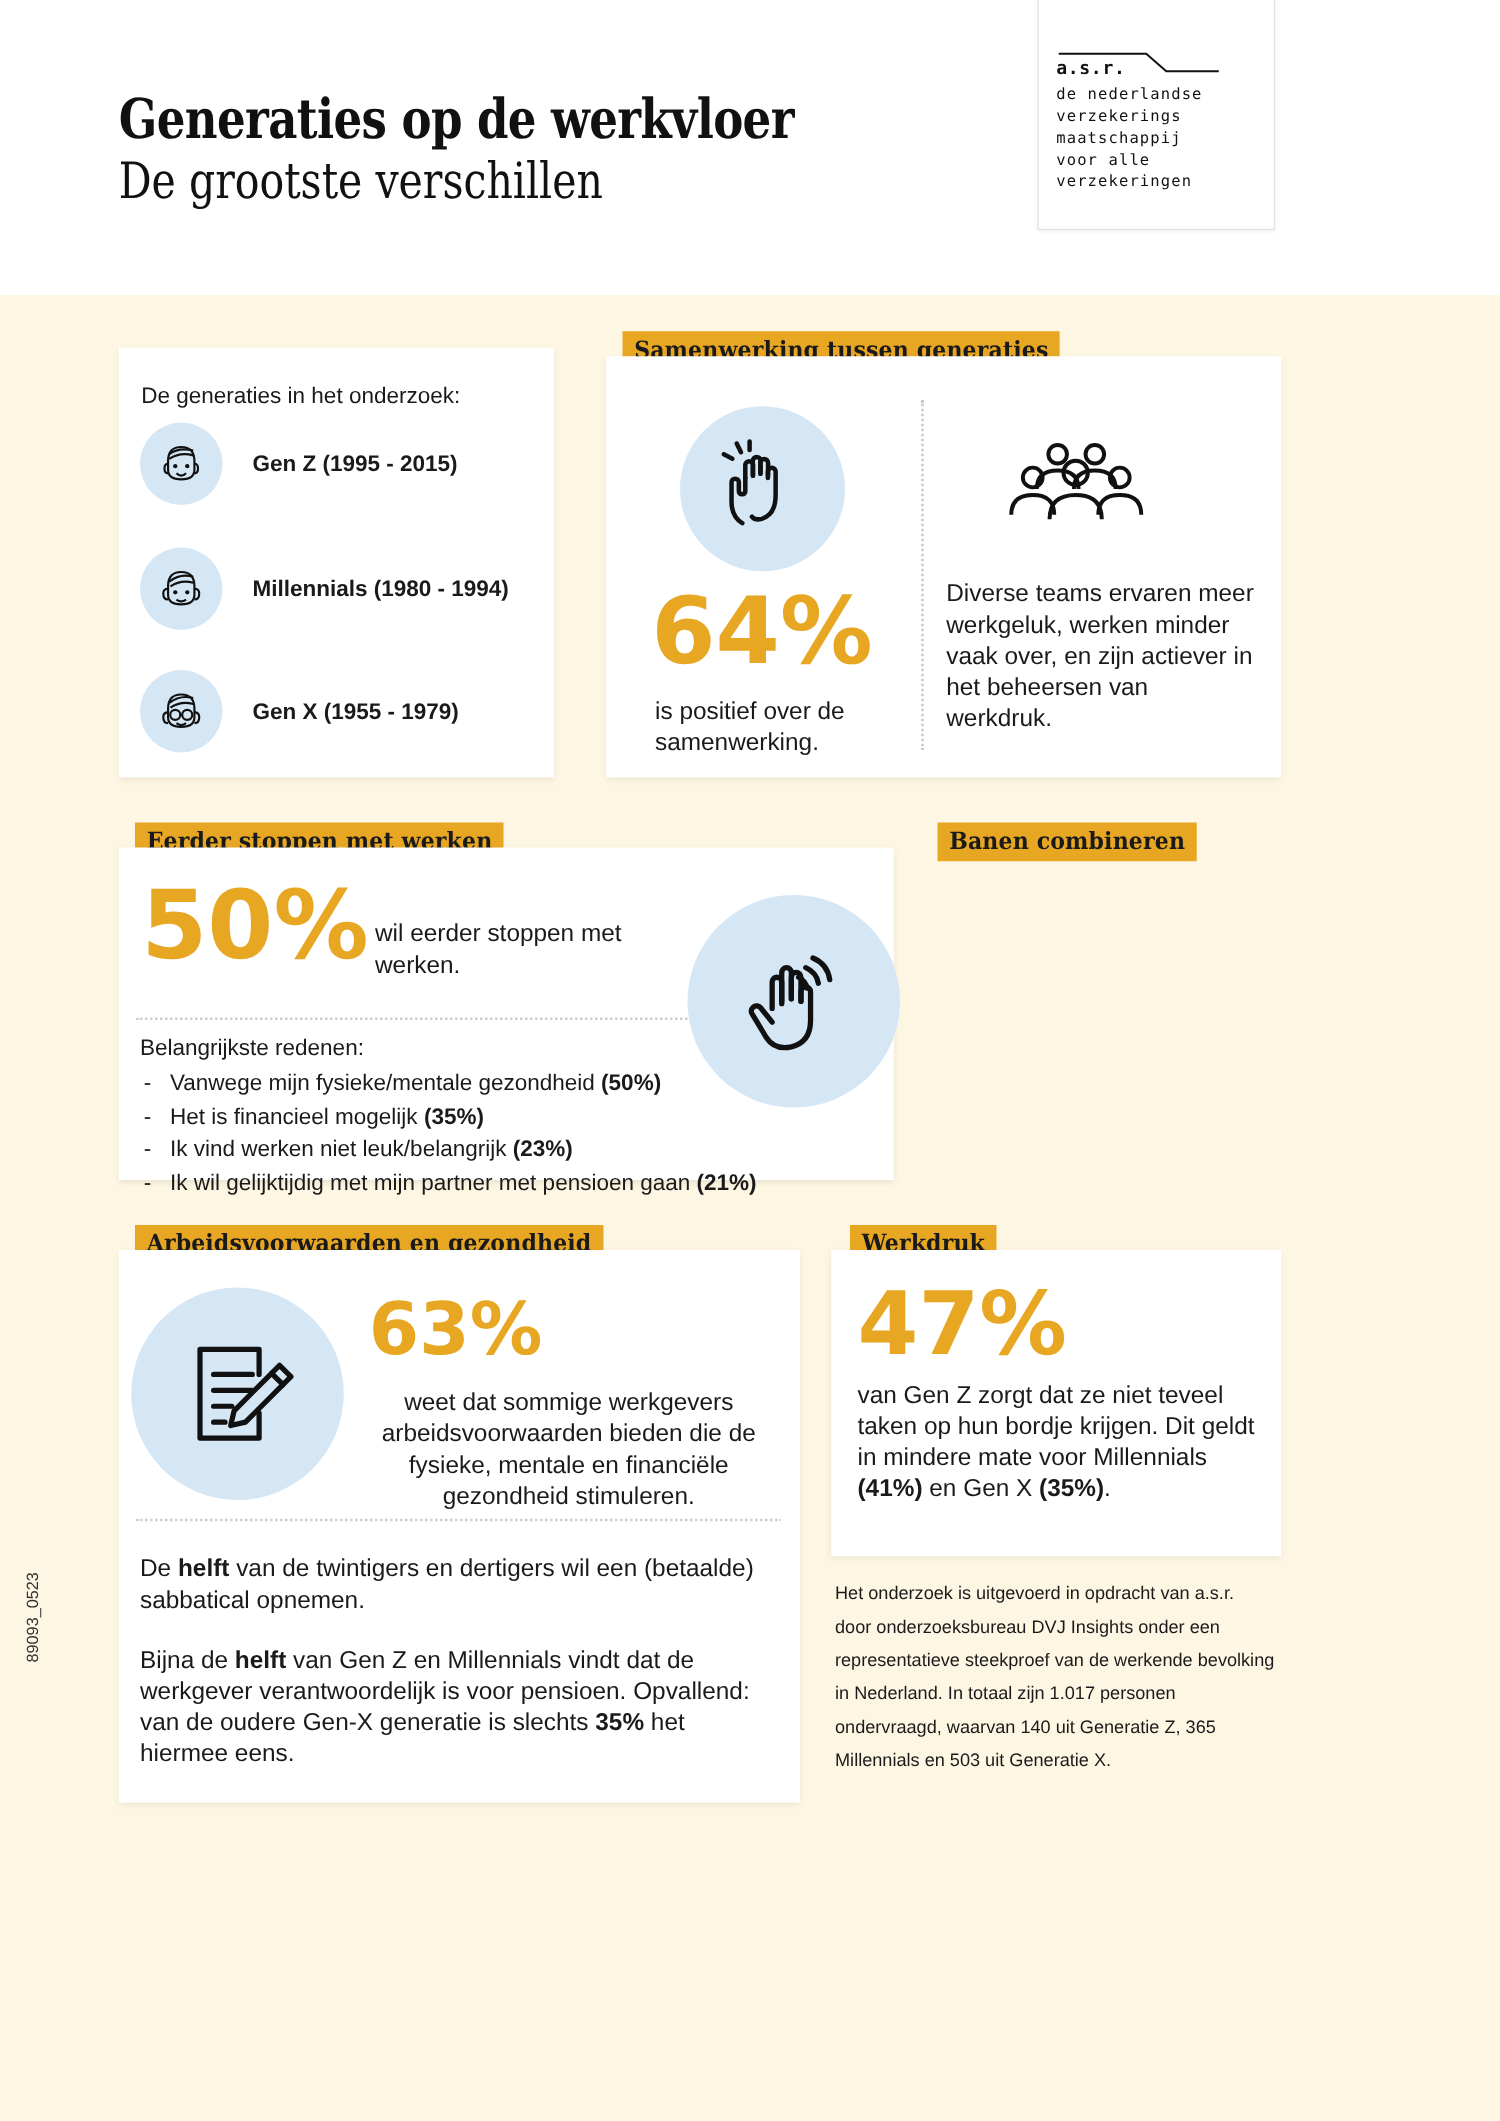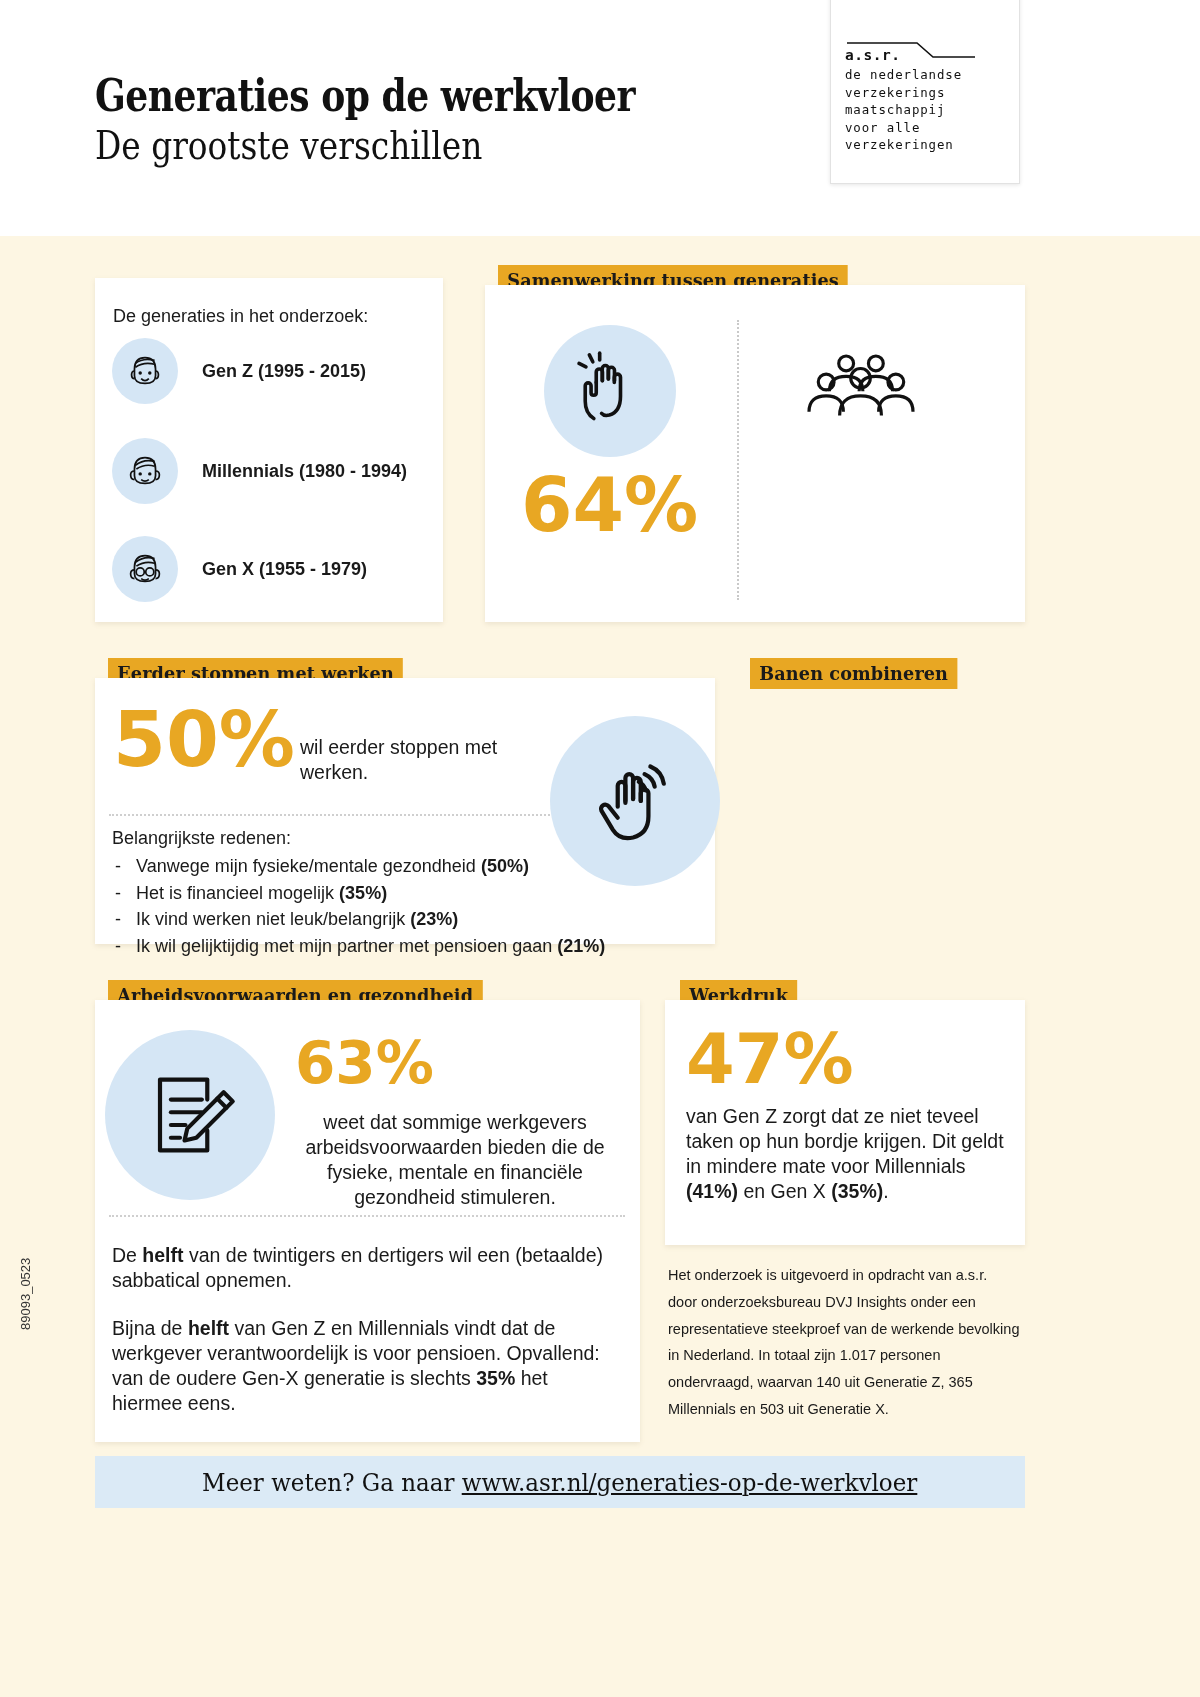--- a/index.html
+++ b/index.html
@@ -264,39 +264,41 @@
             <path d="M38 14 l0 -8"></path>
           <path d="M34 40 v-12 a3.6 3.6 0 0 1 7.2 0 v10"></path>
           <path d="M41 38 v-14 a3.6 3.6 0 0 1 7.2 0 v12"></path>
           <path d="M48 36 v-10 a3.6 3.6 0 0 1 7.2 0 v12"></path>
           <path d="M55 40 v-6 a3.6 3.6 0 0 1 7.2 0 v22 q0 18 -13 22 q-6 1.6 -9 -2"></path>
           <path d="M34 40 v12 q0 3 -3 3 q-3 0 -3 -3 v-8 a3.4 3.4 0 0 0 -6.8 0 v18 q0 14 10 20"></path>
         </g>
       </svg>
     </div>
     <div class="big-pct" id="samen-pct">64%</div>
+    <div id="samen-sub">is positief over de samenwerking.</div>
 
     <div class="vdots" id="samen-div"></div>
 
     <div id="samen-people">
       <svg width="112" height="78" viewBox="0 0 120 84">
         <g fill="none" stroke="#111" stroke-width="3.4" stroke-linejoin="round">
           <path d="M36 22 a8 8 0 1 1 16 0 a8 8 0 0 1 -16 0"></path>
           <path d="M26 52 q0 -16 18 -16 q18 0 18 16"></path>
           <path d="M68 22 a8 8 0 1 1 16 0 a8 8 0 0 1 -16 0"></path>
           <path d="M58 52 q0 -16 18 -16 q18 0 18 16"></path>
           <path d="M14 42 a8.5 8.5 0 1 1 17 0 a8.5 8.5 0 0 1 -17 0"></path>
           <path d="M4 74 q0 -17 18.5 -17 q18.5 0 18.5 17"></path>
           <path d="M89 42 a8.5 8.5 0 1 1 17 0 a8.5 8.5 0 0 1 -17 0"></path>
           <path d="M79 74 q0 -17 18.5 -17 q18.5 0 18.5 17"></path>
           <path d="M49 38 a10.5 10.5 0 1 1 21 0 a10.5 10.5 0 0 1 -21 0"></path>
           <path d="M37 78 q0 -21 22.5 -21 q22.5 0 22.5 21"></path>
         </g>
       </svg>
     </div>
+    <div class="body-txt" id="samen-txt">Diverse teams ervaren meer werkgeluk, werken minder vaak over, en zijn actiever in het beheersen van werkdruk.</div>
   </div>
 
   <div class="tag" id="eerder-tag">Eerder stoppen met werken</div>
   <div class="card" id="eerder-card">
     <div class="big-pct" id="eerder-pct">50%</div>
     <div class="body-txt" id="eerder-sub">wil eerder stoppen met werken.</div>
     <div class="hdots" id="eerder-hdots"></div>
 
     <div id="eerder-reasons">
       <div class="lead">Belangrijkste redenen:</div>
@@ -370,21 +372,16 @@
   <div class="tag" id="werk-tag">Werkdruk</div>
   <div class="card" id="werk-card">
     <div class="big-pct" id="werk-pct">47%</div>
     <div class="body-txt" id="werk-txt">
       <span>van Gen Z zorgt dat ze niet teveel taken op hun bordje krijgen. Dit geldt in mindere mate voor Millennials </span><b>(41%)</b><span> en Gen X </span><b>(35%)</b><span>.</span>
     </div>
   </div>
 
   <div id="disclaimer">Het onderzoek is uitgevoerd in opdracht van a.s.r. door onderzoeksbureau DVJ Insights onder een representatieve steekproef van de werkende bevolking in Nederland. In totaal zijn 1.017 personen ondervraagd, waarvan 140 uit Generatie Z, 365 Millennials en 503 uit Generatie X.</div>
 
-  <div id="footer-bar">
-    <div id="footer-txt">
-      <span>Meer weten? Ga naar </span><span class="u">www.asr.nl/generaties-op-de-werkvloer</span>
-    </div>
-  </div>
 
   <div id="sidecode">89093_0523</div>
 
 </div>
 
 </body></html>

